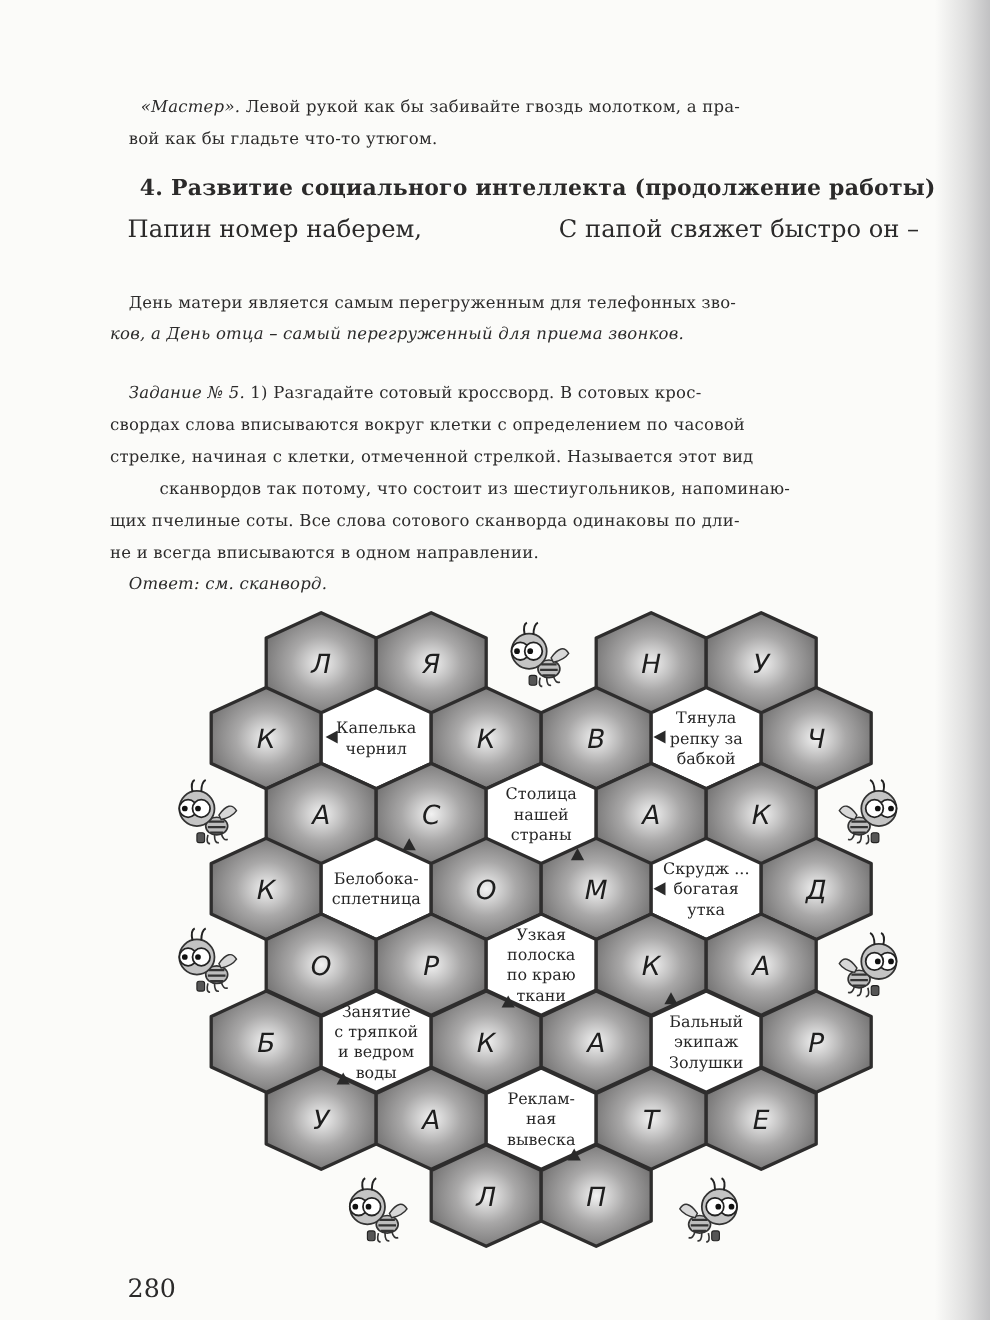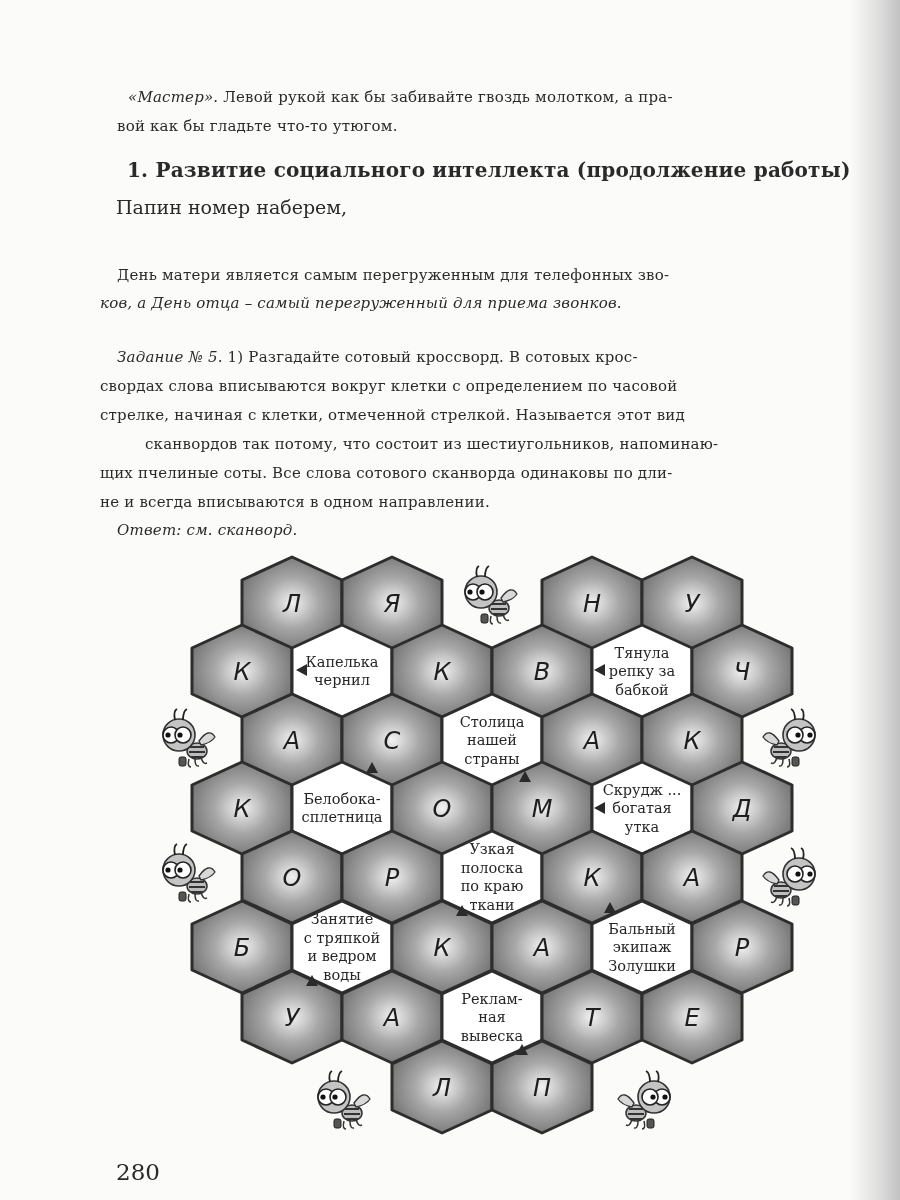--- a/index.html
+++ b/index.html
@@ -13,41 +13,42 @@
     position: absolute; top: 0; right: 0; width: 50px; height: 1200px;
     background: linear-gradient(to right, rgba(250,250,248,0) 0%, rgba(215,215,215,0.75) 55%, rgba(190,190,192,0.95) 100%);
     pointer-events: none;
   }
   .line {
     position: absolute; left: 0; white-space: nowrap;
     font-size: 15px; letter-spacing: 0.2px;
   }
   .it { font-style: italic; }
   .bold { font-weight: bold; }
-  .poem { position: absolute; font-size: 19px; white-space: nowrap; }
+  .poem { position: absolute; font-size: 22px; white-space: nowrap; }
   .poem div { height: 30px; }
   #honeycomb { position: absolute; left: 0; top: 0; }
   .hex-letter { font-family: "DejaVu Sans", "Liberation Sans", sans-serif; font-style: italic; font-size: 24px; fill: #1e1e1e; }
   .hex-clue { font-family: "DejaVu Serif", "Liberation Serif", serif; font-size: 14.5px; fill: #262626; }
   .page-number { position: absolute; left: 116px; top: 1159px; font-size: 23px; text-align: center; }
 </style>
 </head>
 <body>
 
 <div class="line" style="left:128px; top:88px;">
   <span class="it">«Мастер».</span><span> Левой рукой как бы забивайте гвоздь молотком, а пра-</span>
 </div>
 <div class="line" style="left:117px; top:117px;">вой как бы гладьте что-то утюгом.</div>
 
-<div class="line bold" style="left:127px; top:158px; font-size:20px;">1. Развитие социального интеллекта (продолжение работы)</div>
+<div class="line bold" style="left:127px; top:158px; font-size:20px;">4. Развитие социального интеллекта (продолжение работы)</div>
 
 <div class="poem" style="left:116px; top:196px;">
   <div>Папин номер наберем,</div>
 </div>
 <div class="poem" style="left:508px; top:196px;">
+  <div>С папой свяжет быстро он –</div>
 </div>
 
 <div class="line" style="left:117px; top:266px;">День матери является самым перегруженным для телефонных зво-</div>
 <div class="line" style="left:100px; top:294px;font-style:italic;">ков, а День отца – самый перегруженный для приема звонков.</div>
 
 <div class="line" style="left:117px; top:348px;">
   <span class="it">Задание № 5.</span><span> 1) Разгадайте сотовый кроссворд. В сотовых крос-</span>
 </div>
 <div class="line" style="left:100px; top:377px;">свордах слова вписываются вокруг клетки с определением по часовой</div>
 <div class="line" style="left:100px; top:406px;">стрелке, начиная с клетки, отмеченной стрелкой. Называется этот вид</div>

